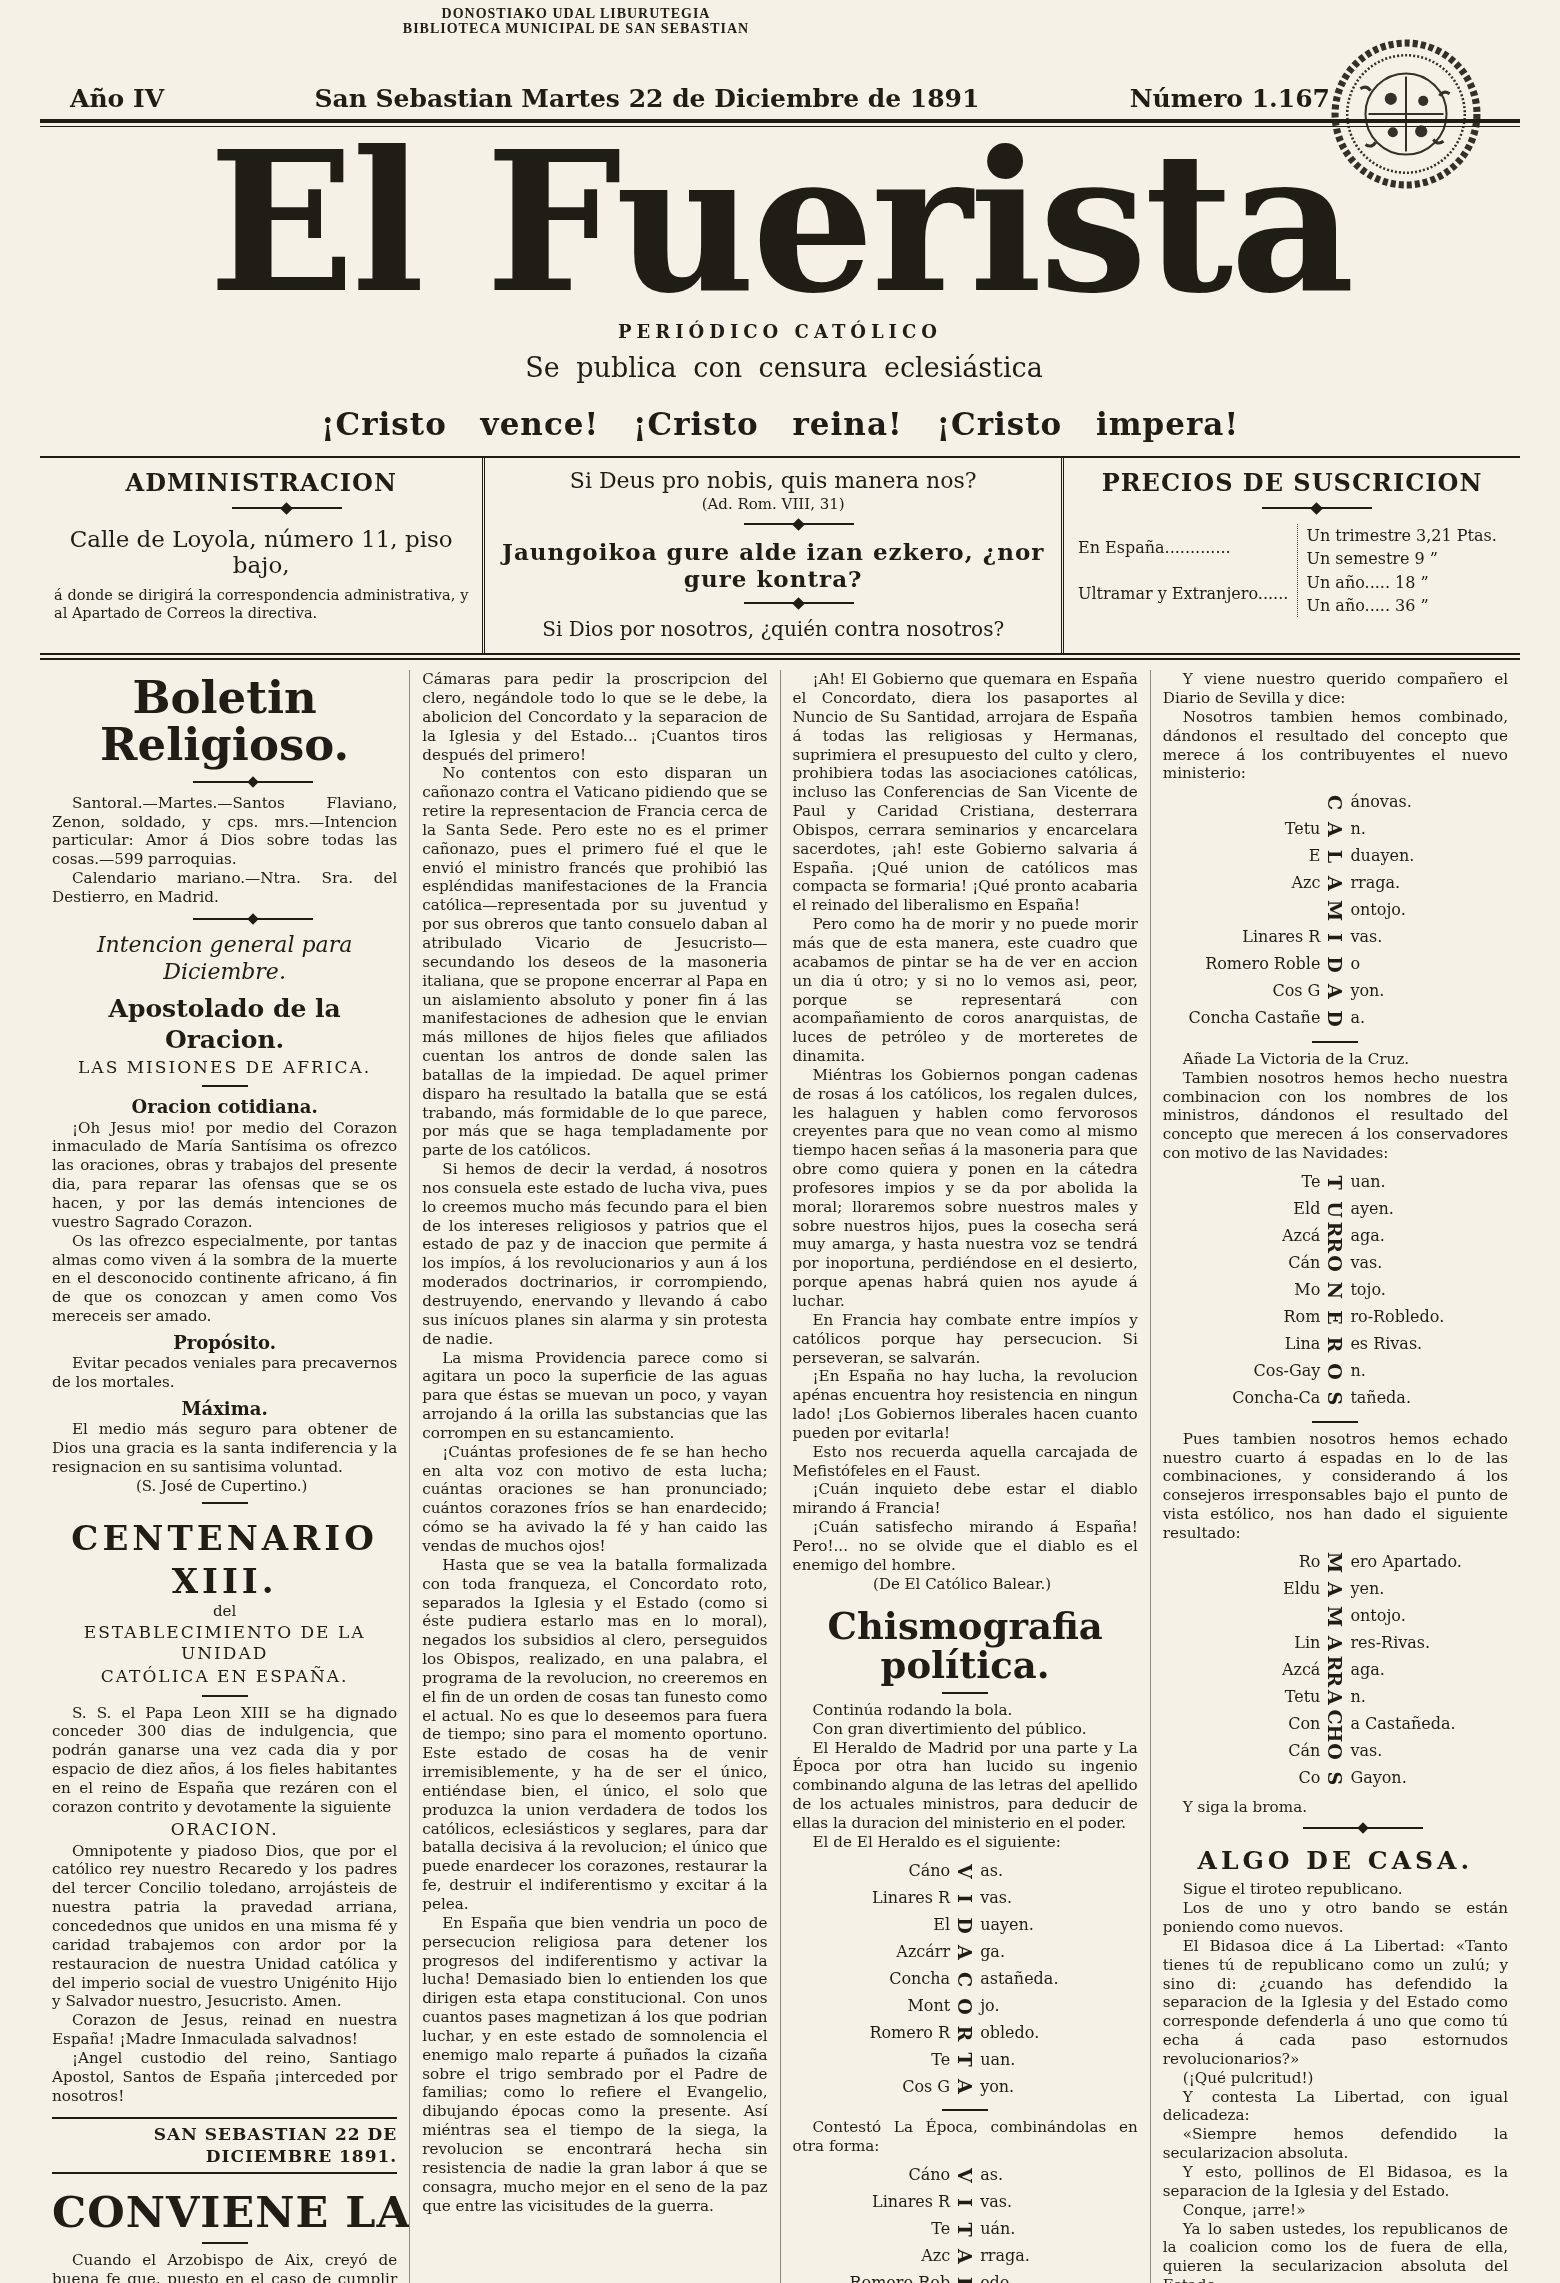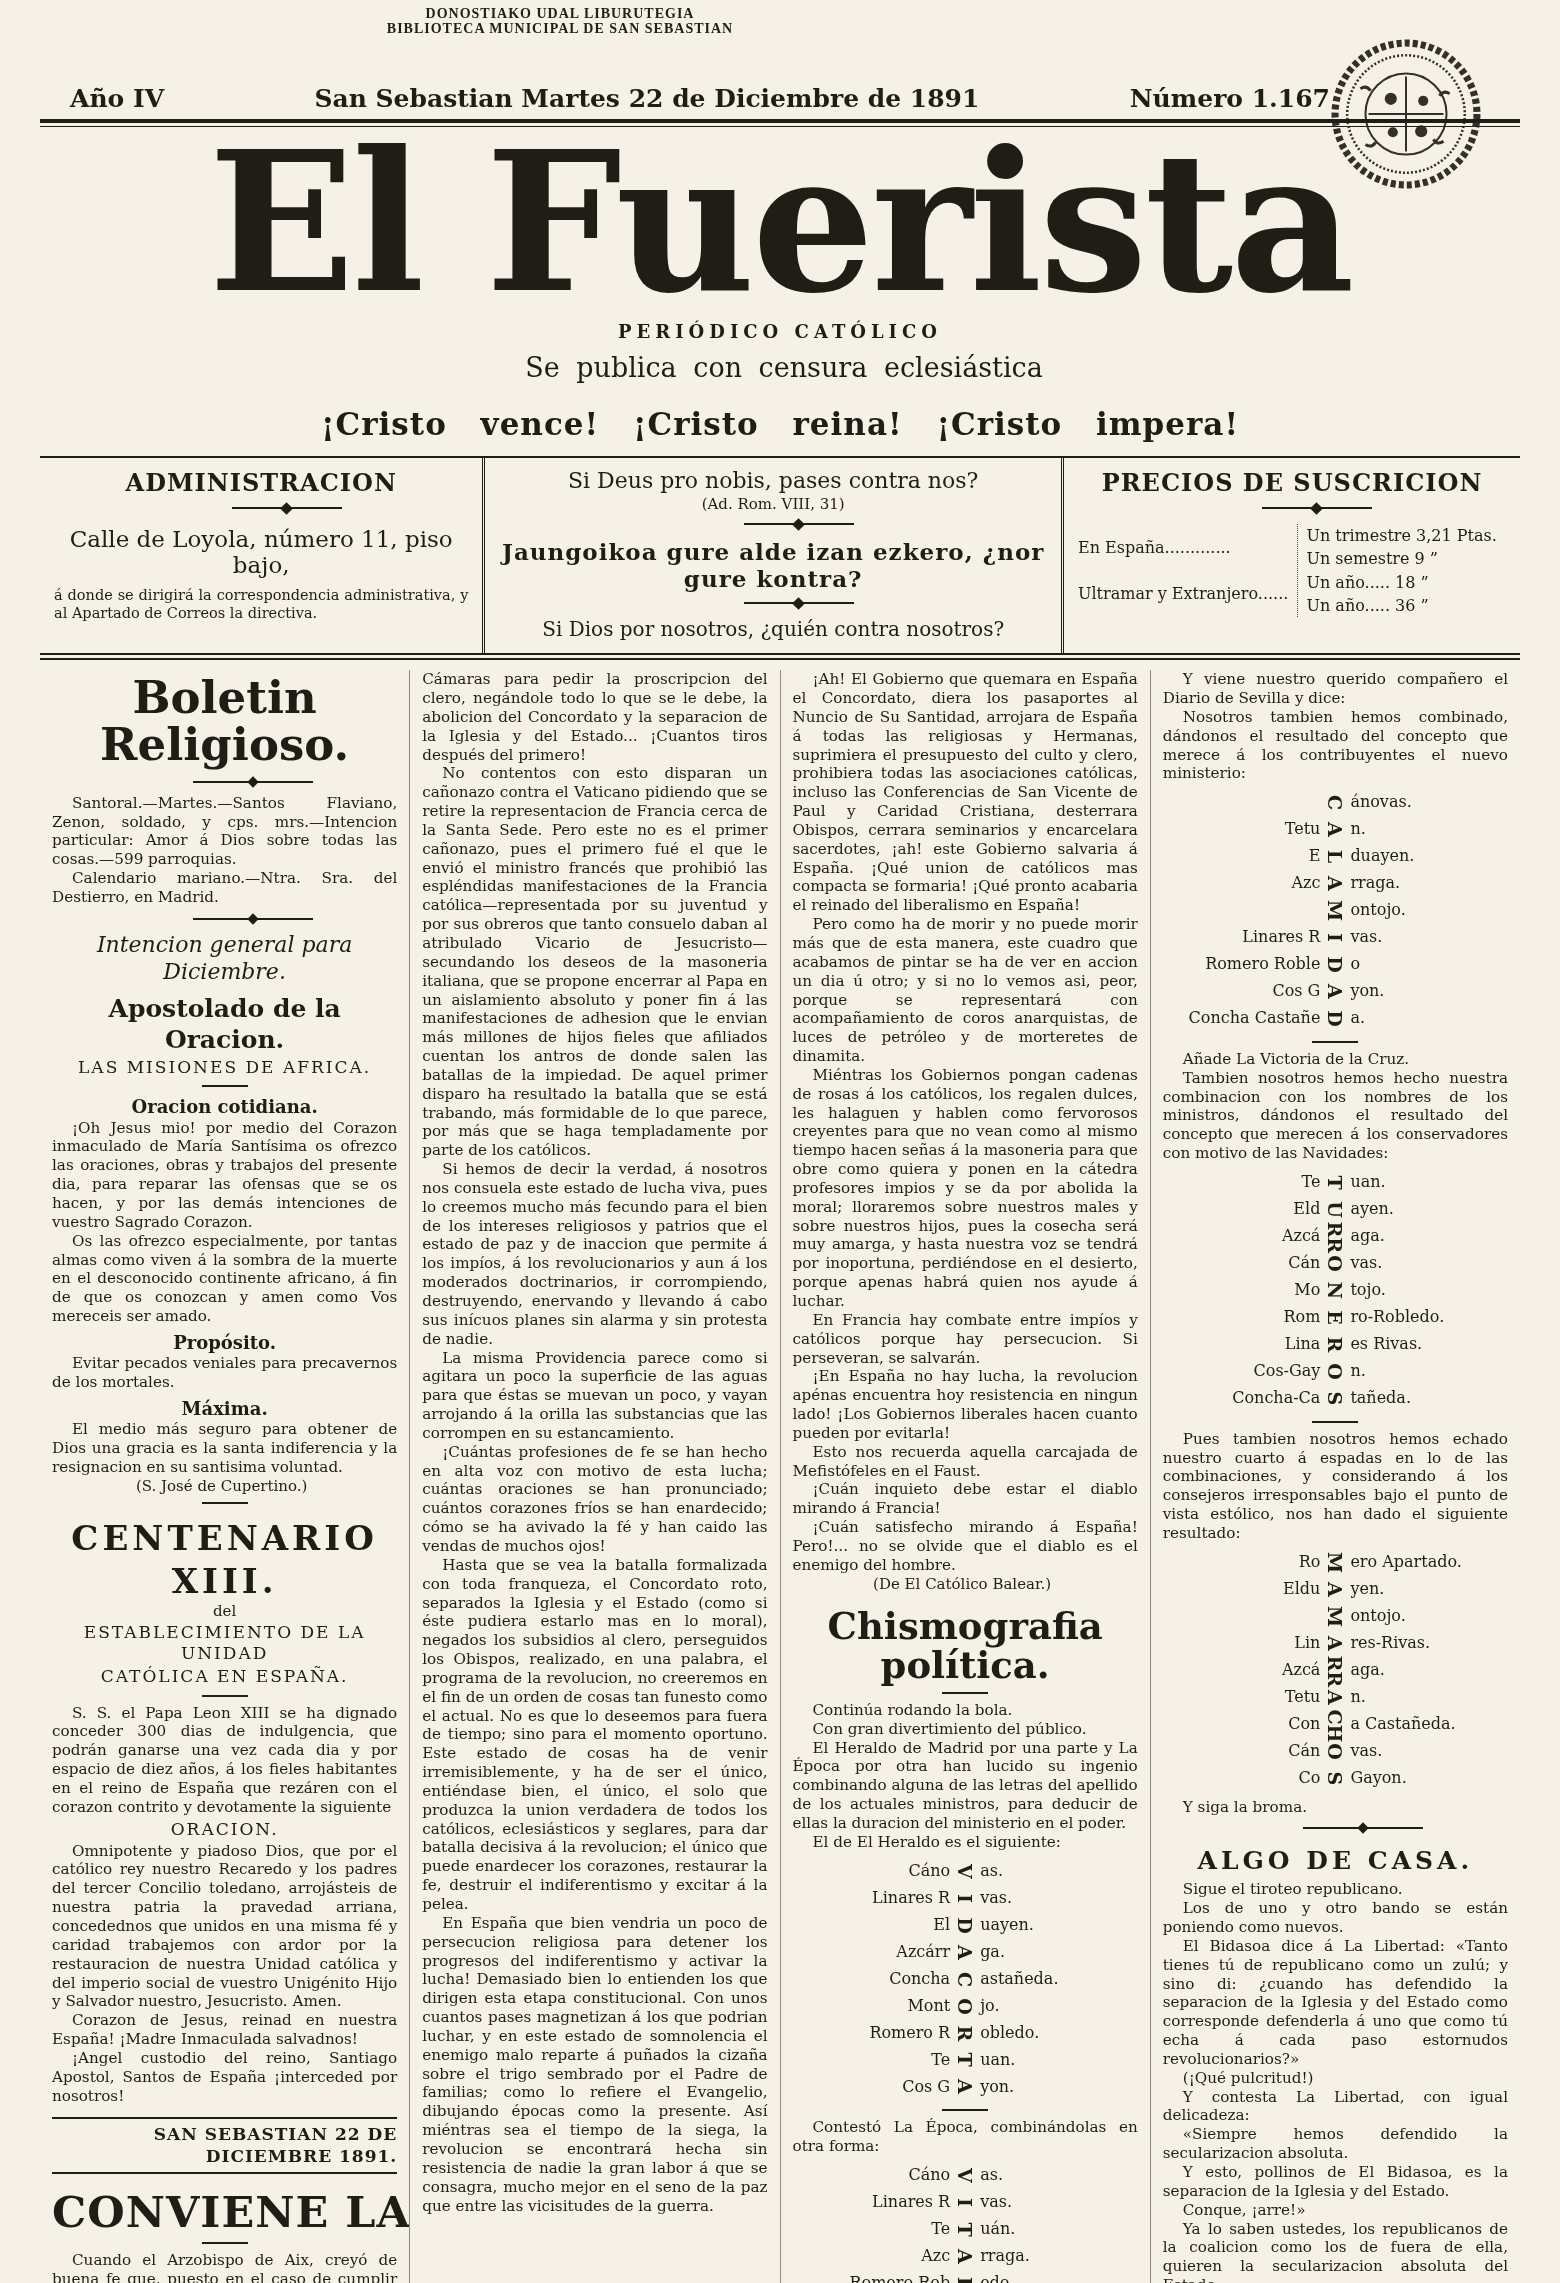--- a/index.html
+++ b/index.html
@@ -2,21 +2,21 @@
 <html><head>
 <meta charset="utf-8">
 <style>
   html,body { margin:0; padding:0; background:#d8d4c8; }
   .page {
     position:relative; width:1560px; height:2283px; margin:0 auto;
     background:#f5f1e6; color:#201c16; overflow:hidden;
     font-family:"DejaVu Serif","Liberation Serif",serif;
   }
   
-  .stamp { position:absolute; top:6px; left:320px; width:480px; text-align:center;
+  .stamp { position:absolute; top:6px; left:336px; width:480px; text-align:center;
     font-family:"Liberation Serif",serif; font-weight:bold; font-size:14px; line-height:1.1;
     letter-spacing:1px; color:#23201a; }
   
   .dateline { position:relative; display:flex; justify-content:space-between; align-items:flex-end;
     padding:84px 60px 6px 70px; font-weight:bold; font-size:25px; }
   .dateline .num { margin-right:170px; }
   .toprule { margin:0 40px; border-top:4px solid #201c16; border-bottom:1px solid #201c16; height:3px; }
   
   .seal { position:absolute; top:38px; right:78px; width:152px; height:152px; opacity:.92; }
   
@@ -116,21 +116,21 @@
   </div>
 
   <div class="infobar">
     <div class="ibox ibox1">
       <div class="ib-title">ADMINISTRACION</div>
       <div class="orn"></div>
       <div class="ib-line-big">Calle de Loyola, número 11, piso bajo,</div>
       <div class="ib-line-small">á donde se dirigirá la correspondencia administrativa, y al Apartado de Correos la directiva.</div>
     </div>
     <div class="ibox ibox2">
-      <div class="ib2-latin">Si Deus pro nobis, pases contra nos?</div>
+      <div class="ib2-latin">Si Deus pro nobis, quis manera nos?</div>
       <div class="ib2-ref">(Ad. Rom. VIII, 31)</div>
       <div class="orn"></div>
       <div class="ib2-basque">Jaungoikoa gure alde izan ezkero, ¿nor gure kontra?</div>
       <div class="orn"></div>
       <div class="ib2-span">Si Dios por nosotros, ¿quién contra nosotros?</div>
     </div>
     <div class="ibox ibox3">
       <div class="ib-title">PRECIOS DE SUSCRICION</div>
       <div class="orn"></div>
       <div class="prices">

